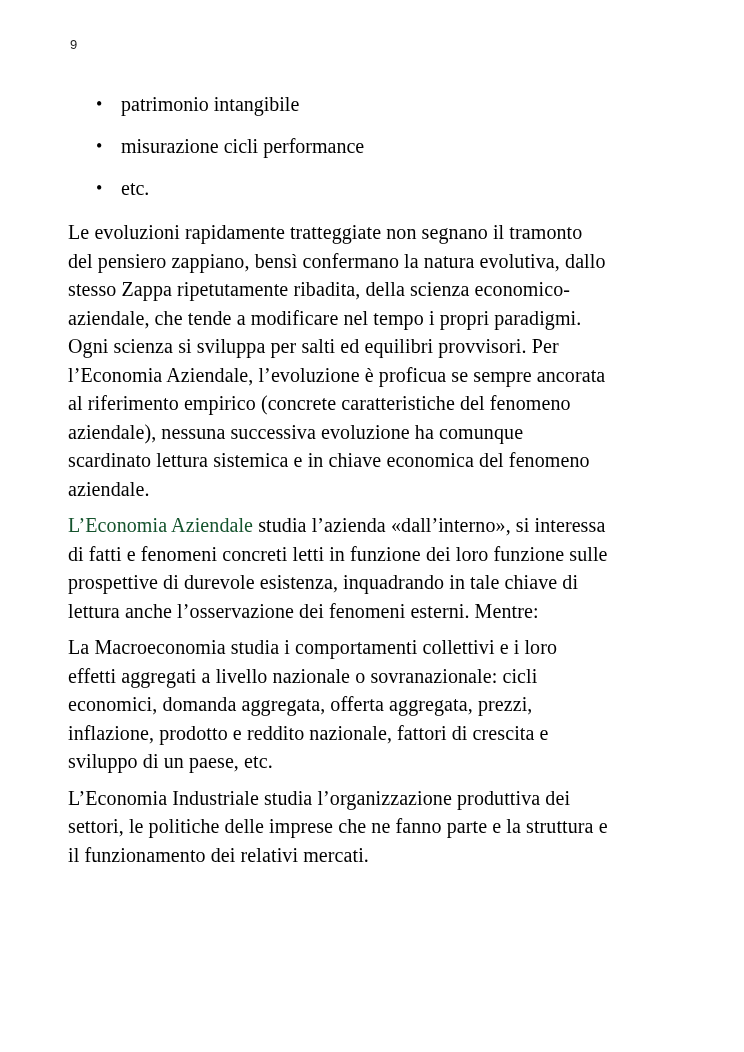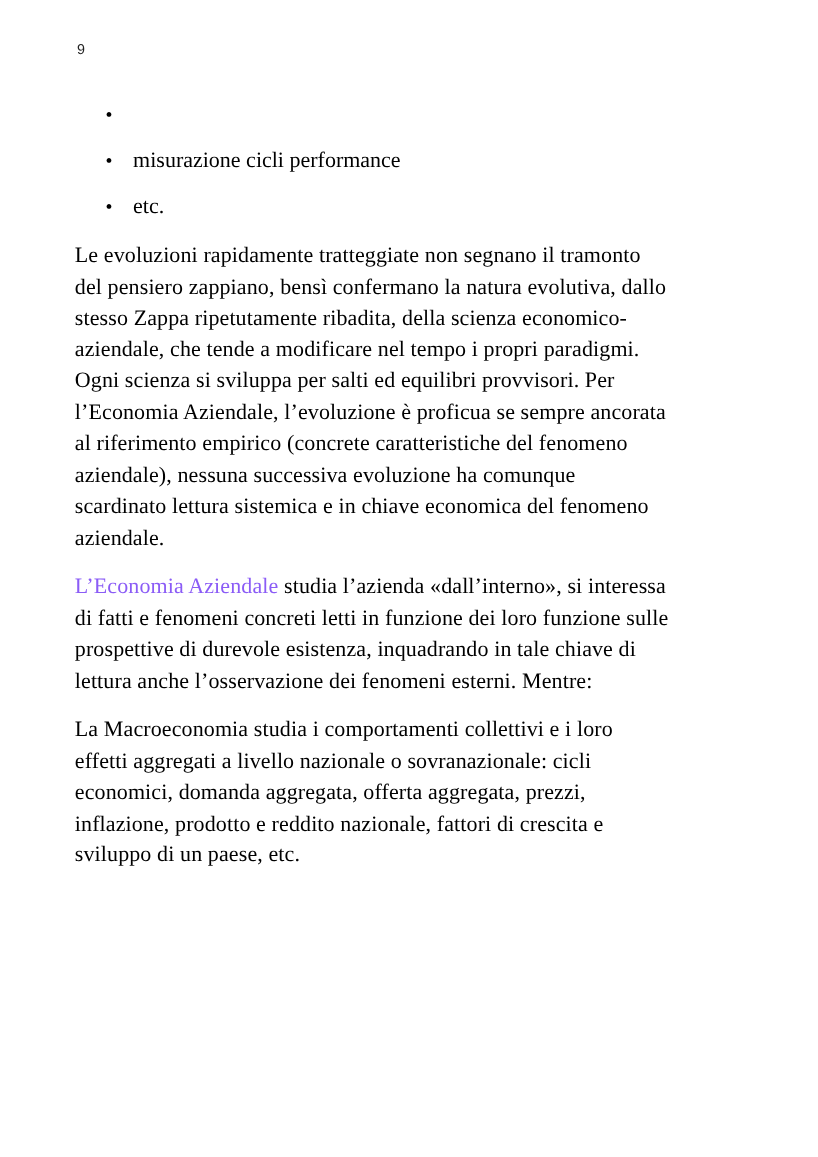--- a/index.html
+++ b/index.html
@@ -44,40 +44,41 @@
   }
   .bullet-glyph {
     width: 25px;
     margin-left: 28px;
     flex: 0 0 auto;
     font-size: 18px;
   }
   .body-para {
     font-size: 20px;
     line-height: 28.5px;
-    margin: 16px 0 8px 0;
+    margin: 0 0 8px 0;
     white-space: pre-line;
     letter-spacing: 0.1px;
   }
   .red-lead {
-    color: #8b5cf6;
+    color: #14532d;
   }
 </style>
 </head>
 <body>
 
 <div class="page">
 
   <div class="page-number">9</div>
 
   <div class="content">
 
     <ul class="bullet-list">
       <li>
         <span class="bullet-glyph">•</span>
+        <span>patrimonio intangibile</span>
       </li>
       <li>
         <span class="bullet-glyph">•</span>
         <span>misurazione cicli performance</span>
       </li>
       <li>
         <span class="bullet-glyph">•</span>
         <span>etc.</span>
       </li>
     </ul>
@@ -98,15 +99,18 @@
 prospettive di durevole esistenza, inquadrando in tale chiave di
 lettura anche l’osservazione dei fenomeni esterni. Mentre:</span></p>
 
     <p class="body-para">La Macroeconomia studia i comportamenti collettivi e i loro
 effetti aggregati a livello nazionale o sovranazionale: cicli
 economici, domanda aggregata, offerta aggregata, prezzi,
 inflazione, prodotto e reddito nazionale, fattori di crescita e
 sviluppo di un paese, etc.</p>
 
 
+    <p class="body-para">L’Economia Industriale studia l’organizzazione produttiva dei
+settori, le politiche delle imprese che ne fanno parte e la struttura e
+il funzionamento dei relativi mercati.</p>
 
   </div>
 </div>
 
 </body></html>

